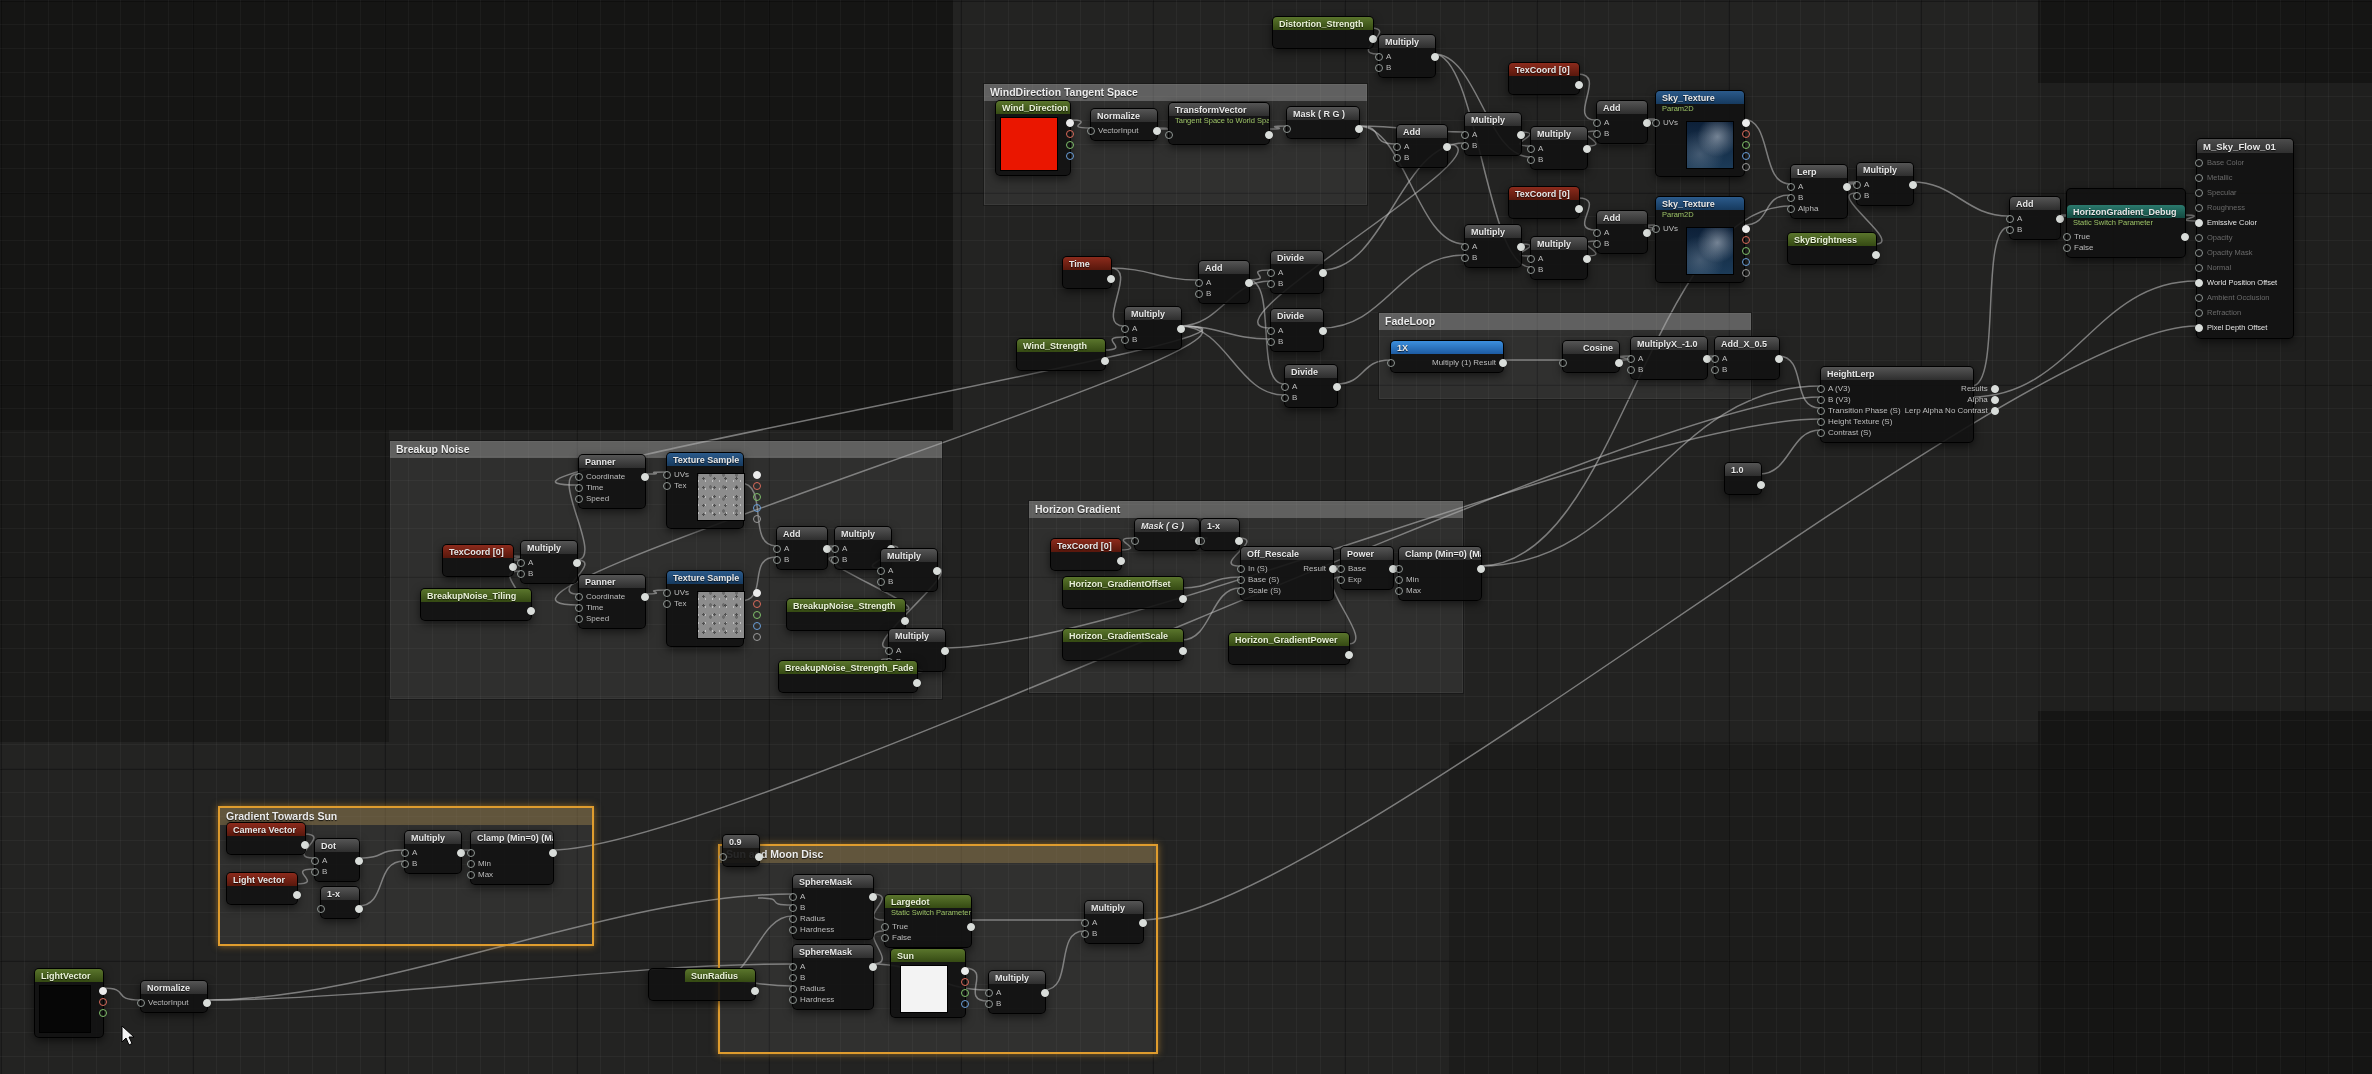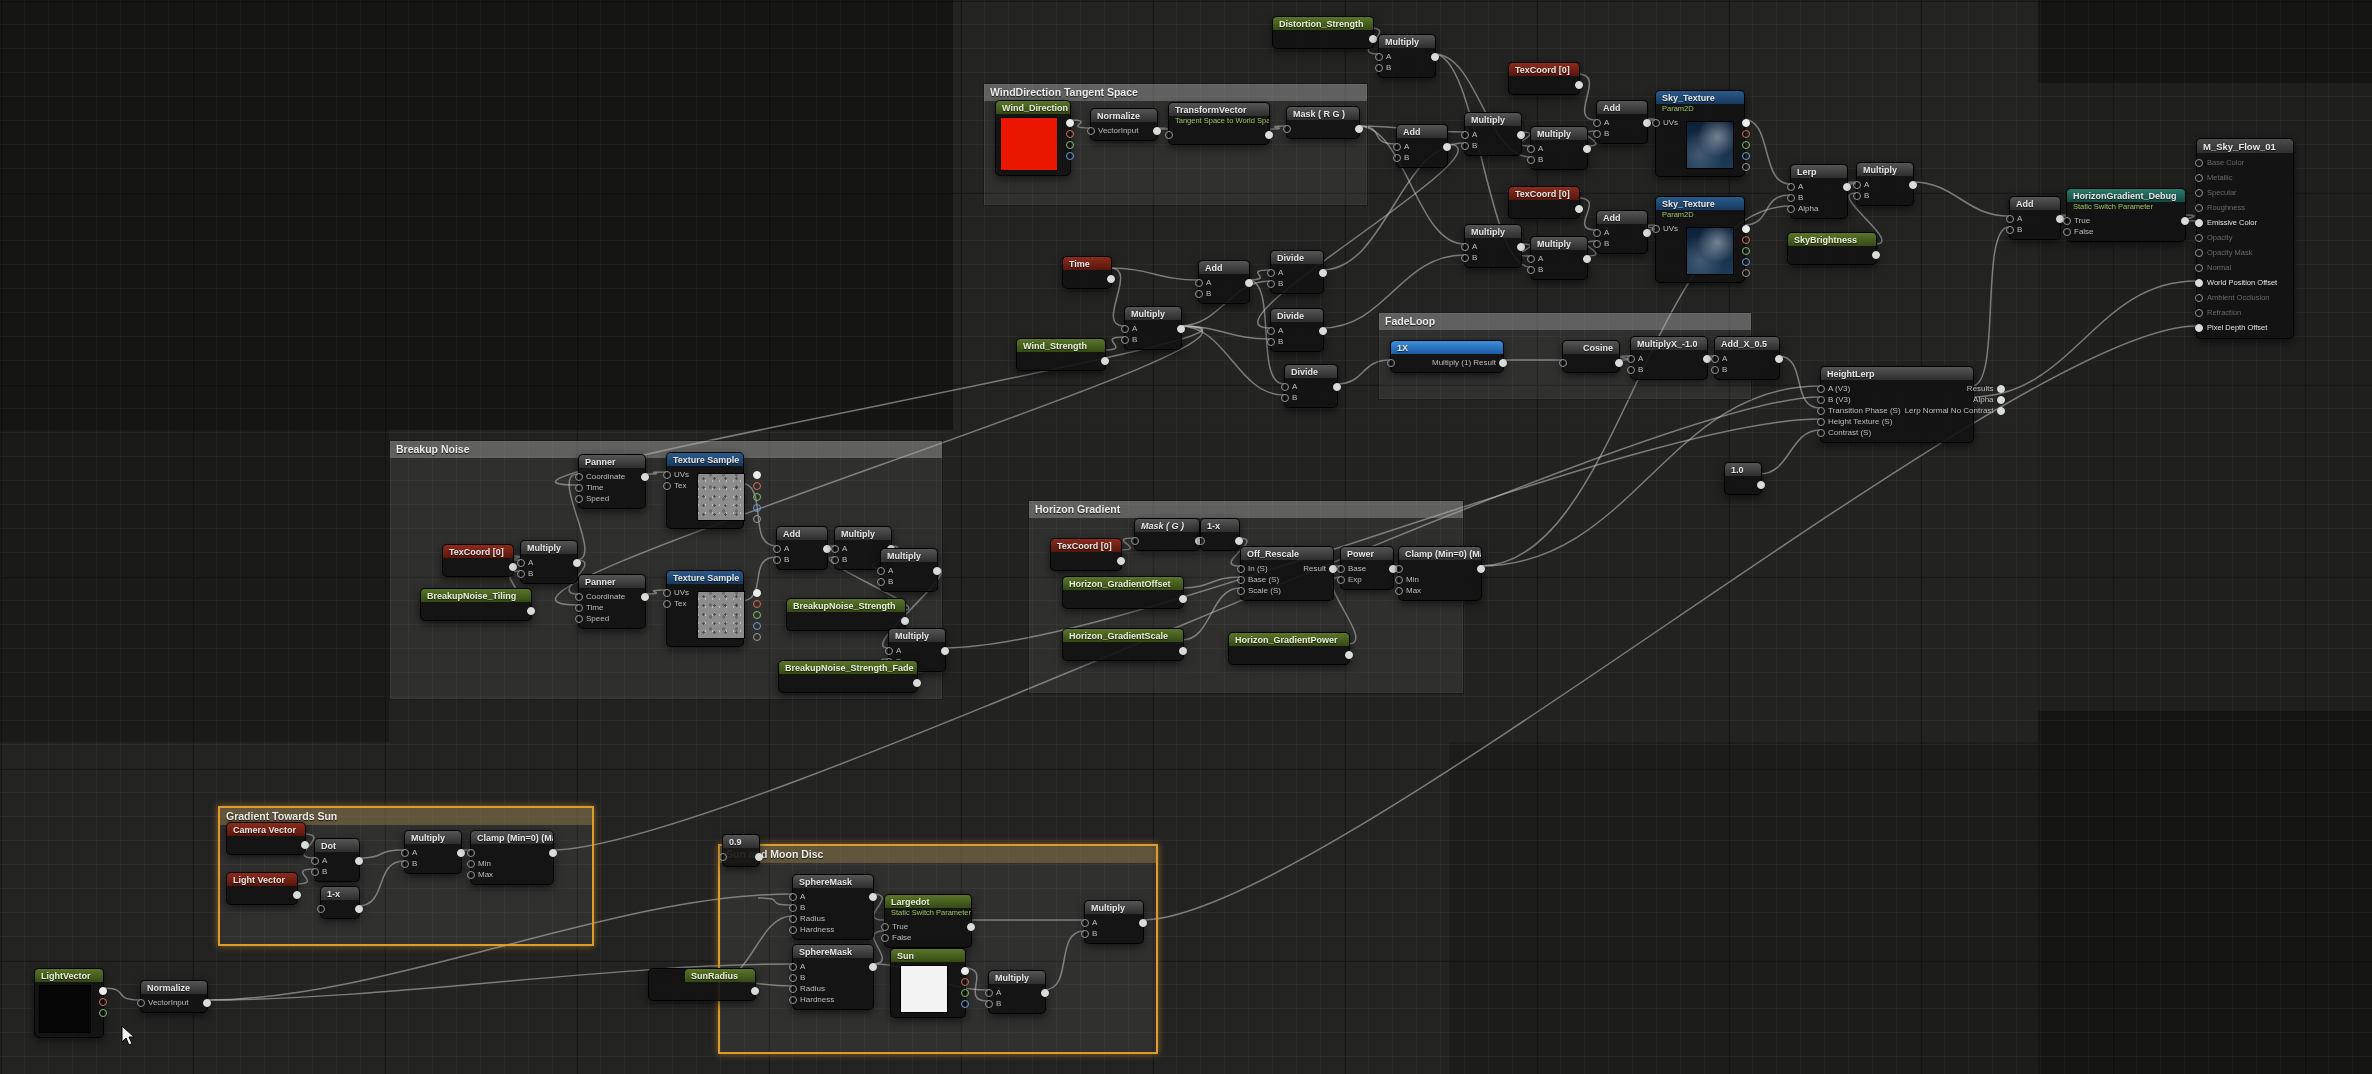--- a/index.html
+++ b/index.html
@@ -26,21 +26,21 @@
 
   .node{position:absolute;background:rgba(18,18,18,0.90);border:1px solid rgba(0,0,0,0.95);
     border-radius:5px;box-shadow:0 3px 8px rgba(0,0,0,0.55);color:#cfcfcf;}
   .hdr{font-size:9px;font-weight:bold;color:#e8e8e8;padding:2px 6px 1px;
     border-radius:4px 4px 0 0;white-space:nowrap;overflow:hidden;
     text-shadow:0 1px 1px rgba(0,0,0,0.75);}
   .hdr.math{background:linear-gradient(#555,#2e2e2e);}
   .hdr.param{background:linear-gradient(#5a752c,#354a13);color:#e9f2d7;}
   .hdr.coord{background:linear-gradient(#8c2b1c,#58170c);}
   .hdr.texture{background:linear-gradient(#2b5a8b,#163a5e);}
-  .hdr.switch{background:linear-gradient(#2b7a6e,#134940);}
+  .hdr.switch{background:linear-gradient(#2b7a6e,#134940);margin-top:16px;}
   .hdr.selected{background:linear-gradient(#3c8fde,#1d5ba2);}
   .hdr.material{background:linear-gradient(#4c4c4c,#2f2f2f);font-size:9.5px;}
   .sub{font-size:7.5px;color:#9cc266;padding:0 6px 1px;white-space:nowrap;overflow:hidden;}
 
   .body{display:flex;justify-content:space-between;gap:4px;padding:3px 0 4px;}
   .col{display:flex;flex-direction:column;}
   .col.out{align-items:flex-end;margin-left:auto;}
   .pin{display:flex;align-items:center;height:11px;font-size:8px;color:#bdbdbd;
     gap:3px;white-space:nowrap;}
   .col.in .pin{margin-left:-4px;}
@@ -918,21 +918,21 @@
           <div class="col out">
             <div class="pin">
               <span>Results</span>
               <span class="dot f"></span>
             </div>
             <div class="pin">
               <span>Alpha</span>
               <span class="dot f"></span>
             </div>
             <div class="pin">
-              <span>Lerp Normal No Contrast</span>
+              <span>Lerp Alpha No Contrast</span>
               <span class="dot f"></span>
             </div>
           </div>
         </div>
       </div>
       <div class="node" style="left: 1724px; top: 462px; width: 36px;">
         <div class="hdr math">1.0</div>
         <div class="body">
           <div class="col out">
             <div class="pin">

